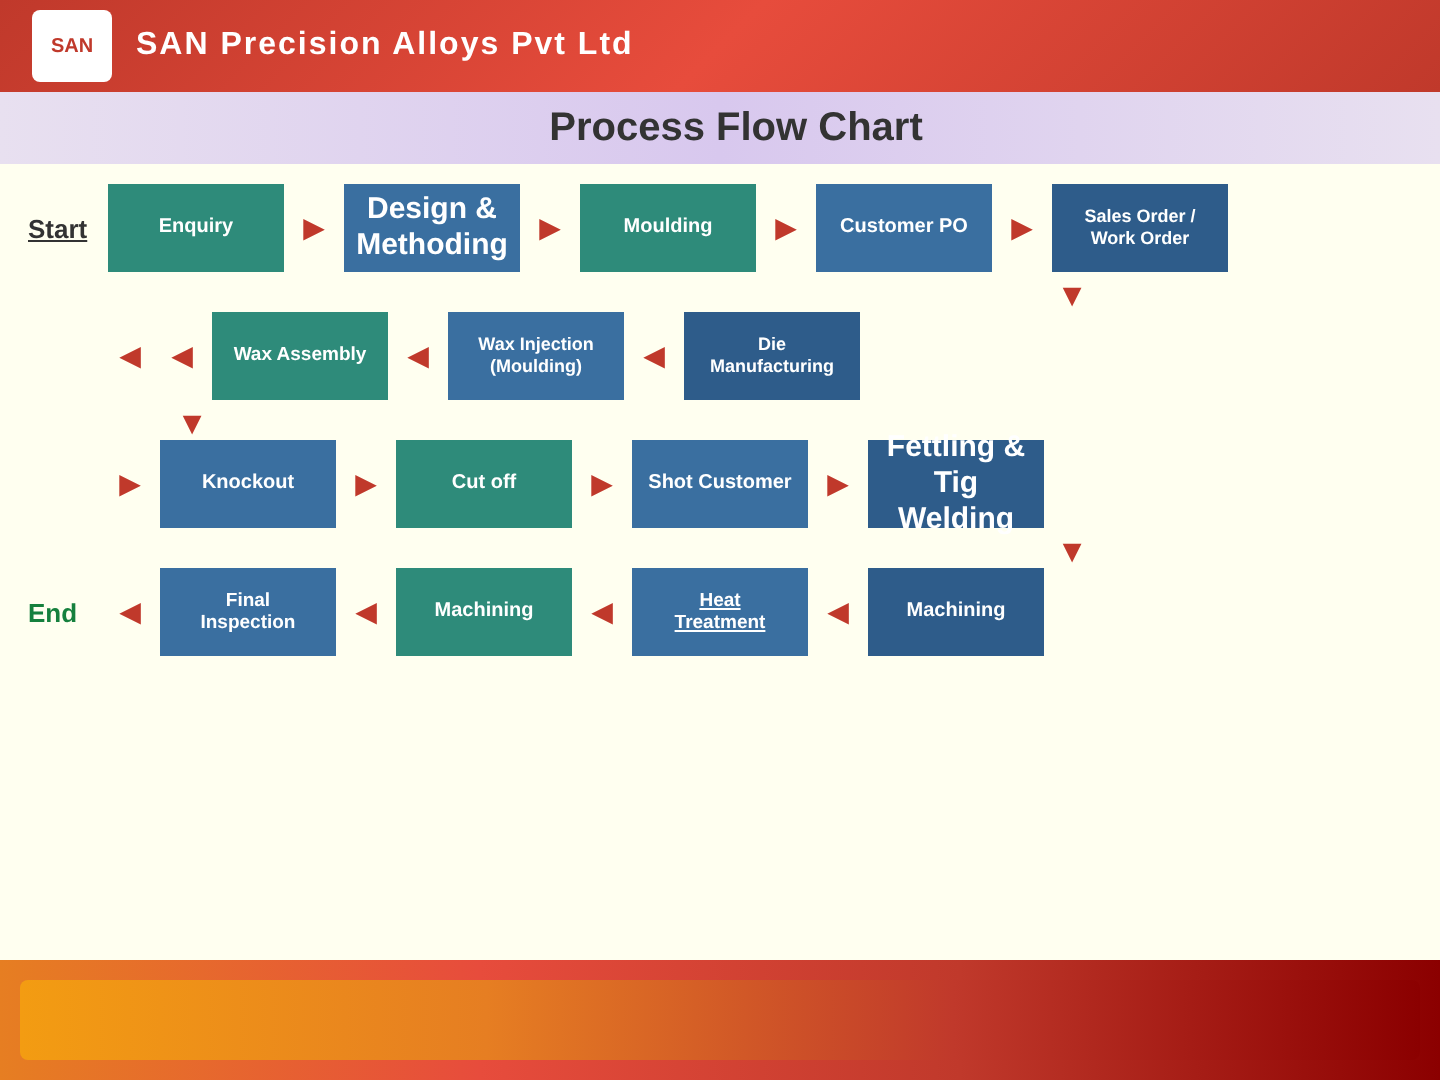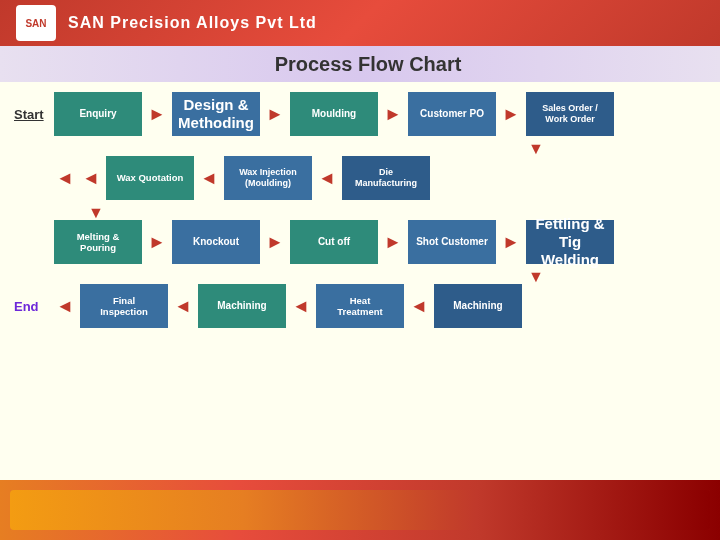--- a/index.html
+++ b/index.html
@@ -167,60 +167,59 @@
       <div style="width:110px;"></div>
       <div style="width:110px;"></div>
       <div style="width:110px;"></div>
       <div style="width:92px;display:flex;align-items:center;justify-content:center;color:#c0392b;font-size:16px;">▼</div>
     </div>
 
     <div class="process-row">
       <div class="row-label" style="width:36px;flex-shrink:0;"></div>
       <div class="arrow-left">◄</div>
       <div class="arrow-left">◄</div>
-      <div class="node teal" style="font-size:9.5px;">Wax Quotation</div>
+      <div class="node teal" style="font-size:9.5px;">Wax Assembly</div>
       <div class="arrow-left">◄</div>
       <div class="node blue" style="font-size:9px;">Wax Injection<br>(Moulding)</div>
       <div class="arrow-left">◄</div>
       <div class="node darkblue" style="font-size:9px;">Die<br>Manufacturing</div>
     </div>
 
     <div style="display:flex;height:14px;padding-left:36px;">
       <div style="width:92px;display:flex;align-items:center;justify-content:center;color:#c0392b;font-size:16px;">▼</div>
     </div>
 
     <div class="process-row">
       <div class="row-label" style="width:36px;flex-shrink:0;"></div>
-      <div class="node teal" style="font-size:9.5px;">Melting &amp;<br>Pouring</div>
       <div class="arrow">►</div>
       <div class="node blue">Knockout</div>
       <div class="arrow">►</div>
       <div class="node teal">Cut off</div>
       <div class="arrow">►</div>
       <div class="node blue">Shot Customer</div>
       <div class="arrow">►</div>
       <div class="node darkblue" style="font-size:15px;">Fettling &amp; Tig<br>Welding</div>
     </div>
 
     <div style="display:flex;height:14px;padding-left:36px;">
       <div style="width:110px;"></div>
       <div style="width:110px;"></div>
       <div style="width:110px;"></div>
       <div style="width:110px;"></div>
       <div style="width:92px;display:flex;align-items:center;justify-content:center;color:#c0392b;font-size:16px;">▼</div>
     </div>
 
     <div class="process-row">
-      <div class="row-label" style="font-size:13px;font-weight:bold;color:#6d28d9;width:36px;flex-shrink:0;">End</div>
+      <div class="row-label" style="font-size:13px;font-weight:bold;color:#15803d;width:36px;flex-shrink:0;">End</div>
       <div class="arrow-left">◄</div>
       <div class="node blue" style="font-size:9.5px;">Final<br>Inspection</div>
       <div class="arrow-left">◄</div>
       <div class="node teal">Machining</div>
       <div class="arrow-left">◄</div>
-      <div class="node blue" style="font-size:9.5px;">Heat<br>Treatment</div>
+      <div class="node blue" style="font-size:9.5px;text-decoration:underline;">Heat<br>Treatment</div>
       <div class="arrow-left">◄</div>
       <div class="node darkblue">Machining</div>
     </div>
 
   </div>
 
   <div class="footer">
     <div style="width:100%;height:40px;background:linear-gradient(to right, #f39c12, #e67e22, #c0392b, #8b0000);border-radius:4px;"></div>
   </div>
 

